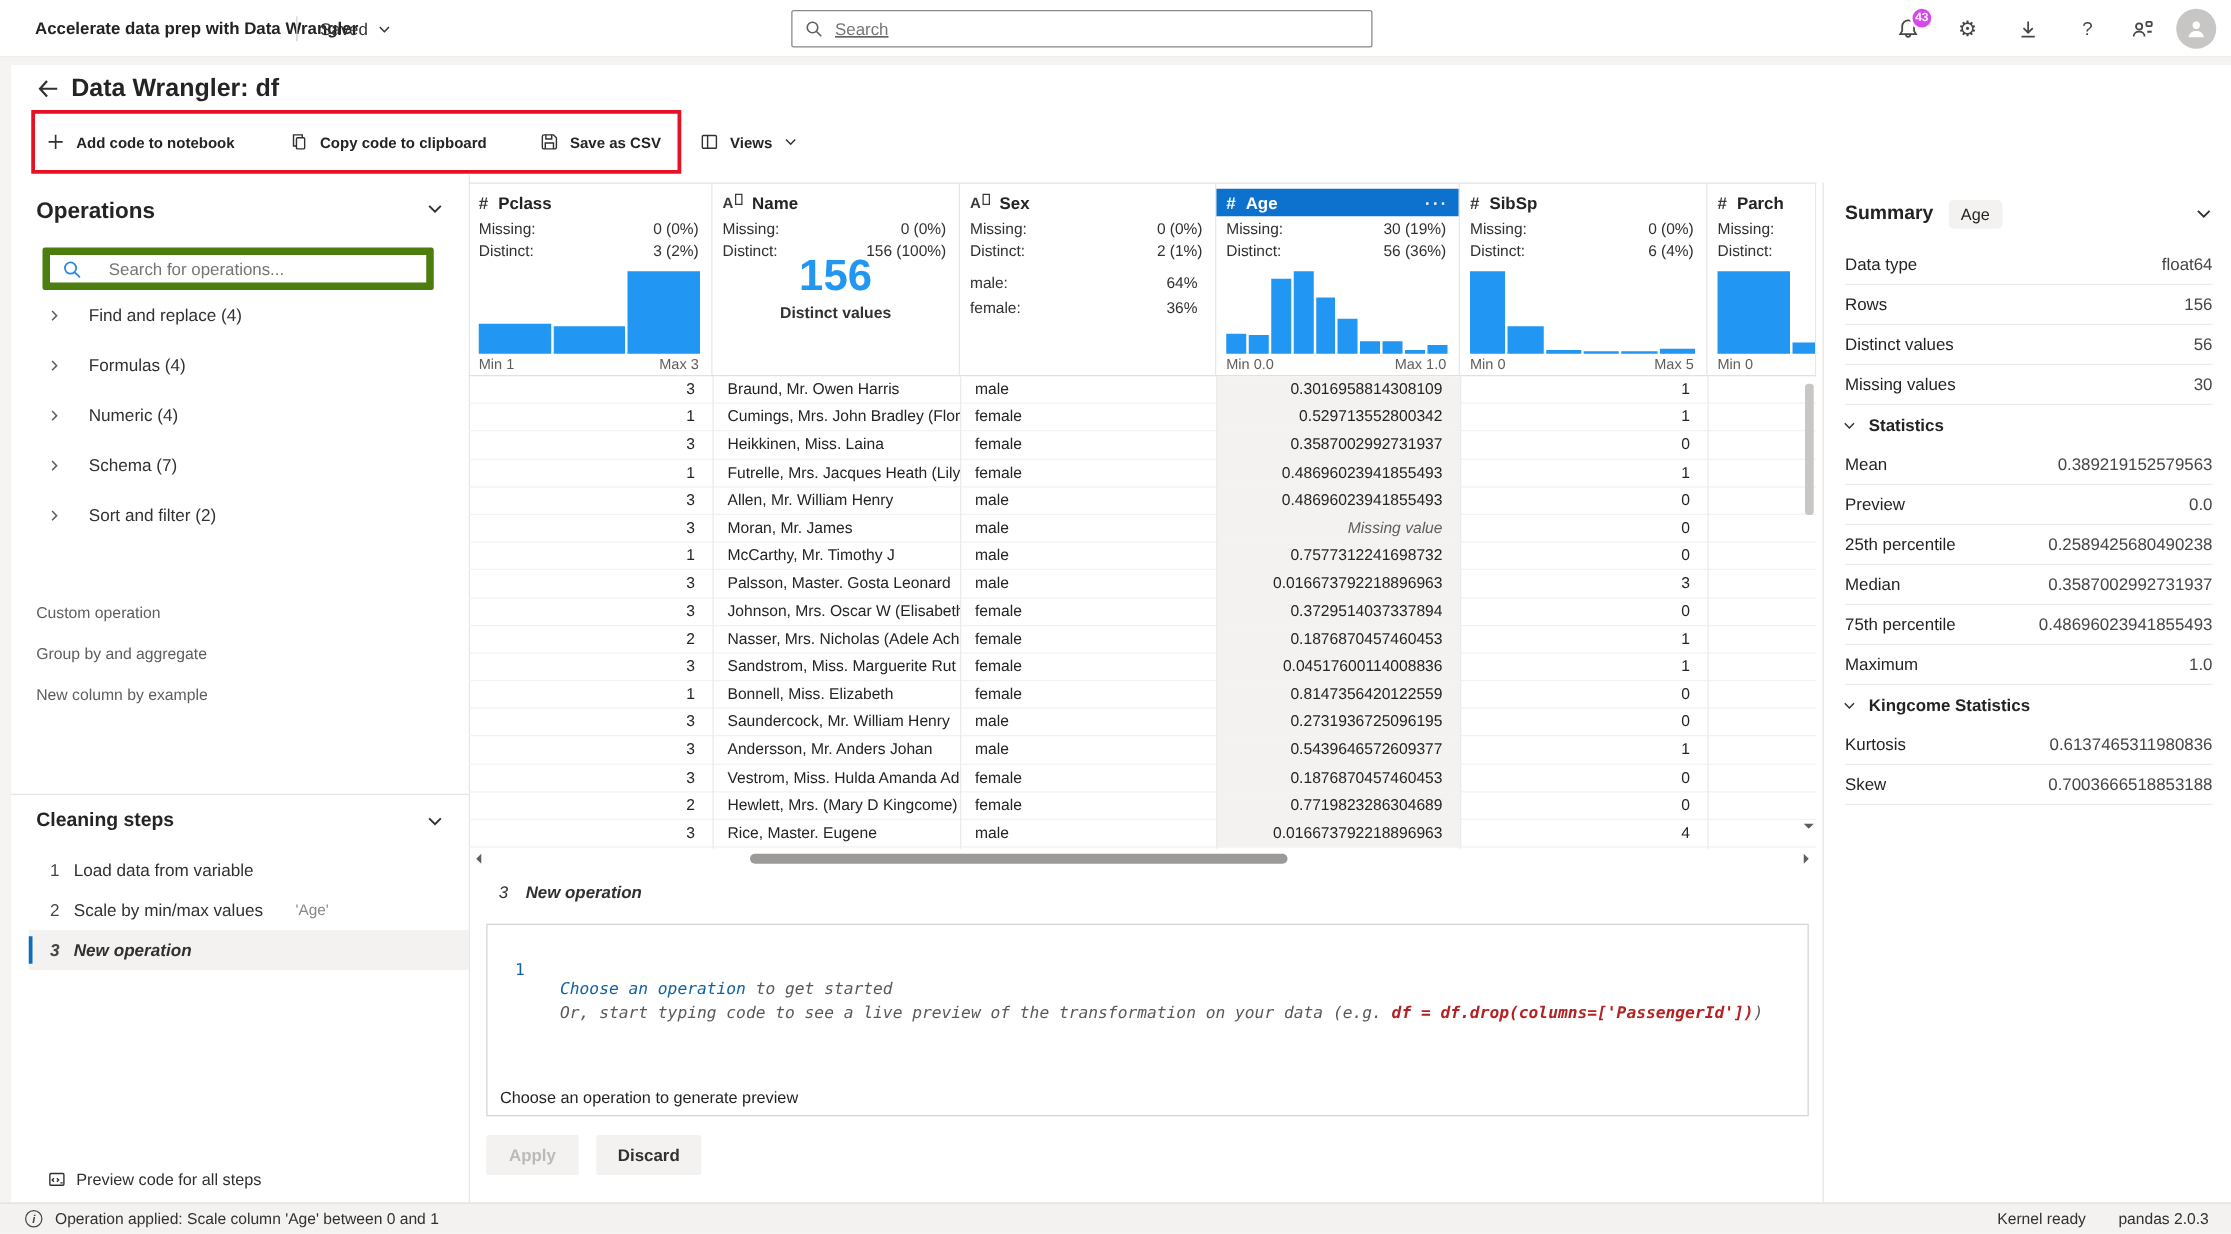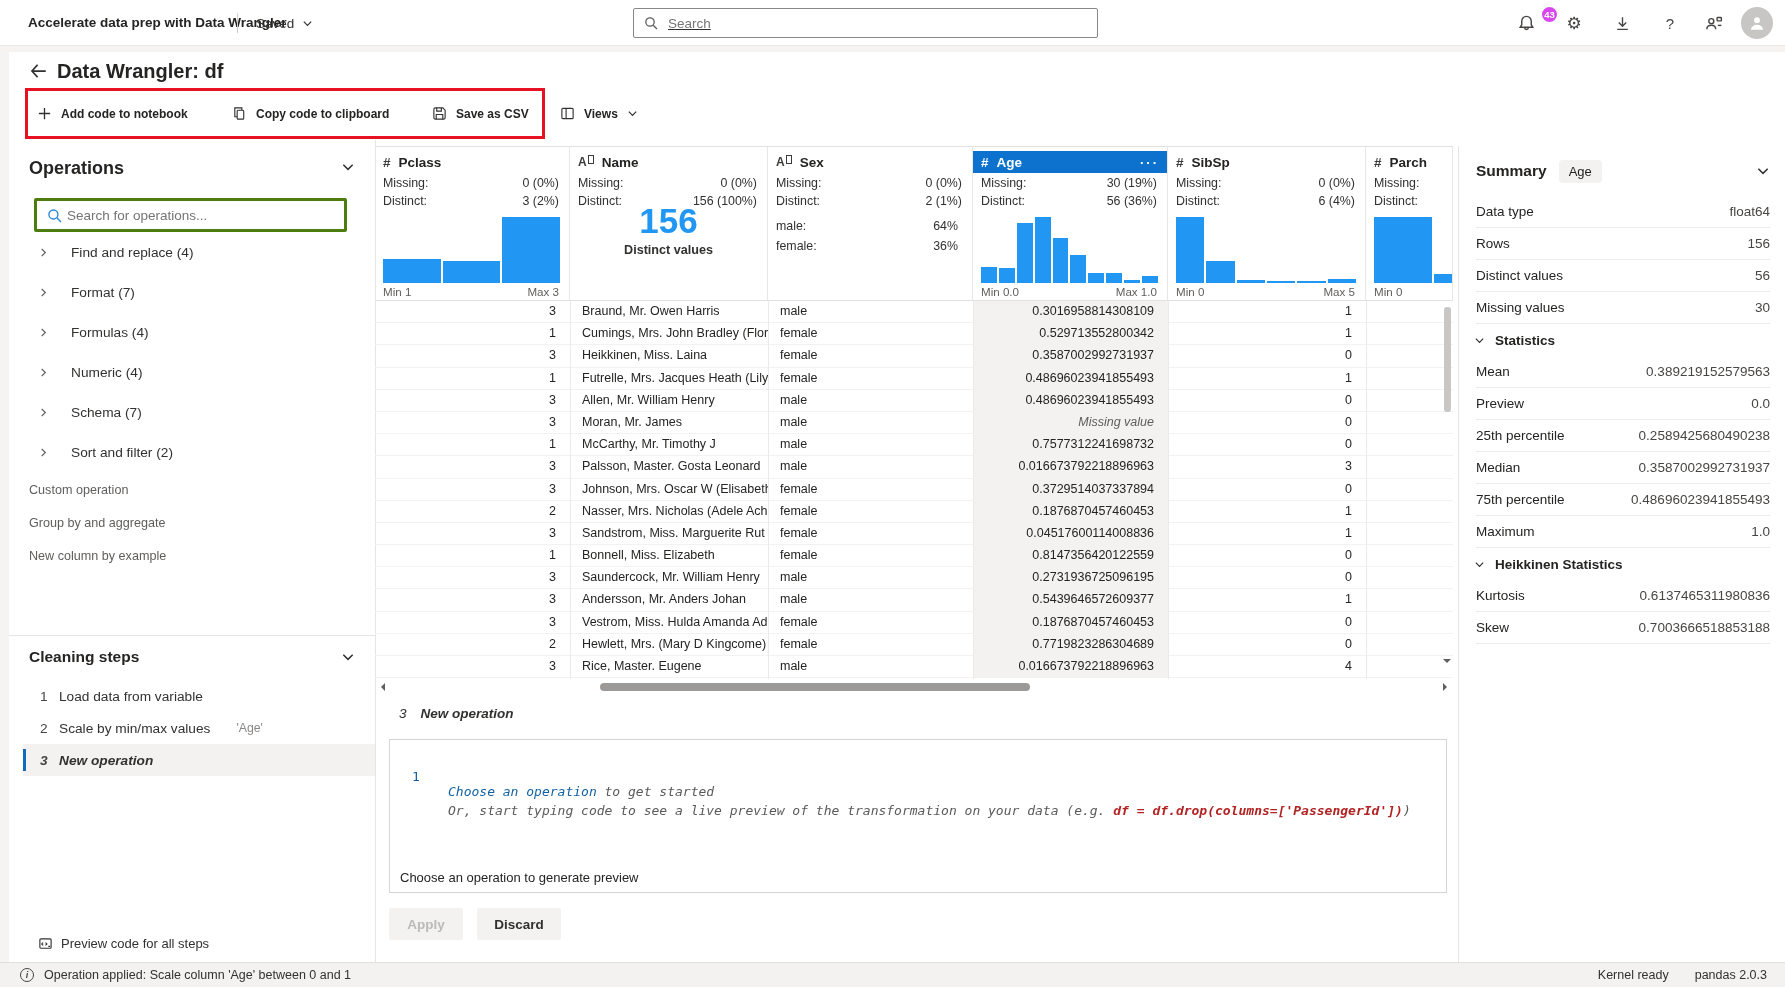--- a/index.html
+++ b/index.html
@@ -14,37 +14,37 @@
   .abs{position:absolute;}
   svg{display:block;}
   
   #topbar{left:0;top:0;width:1785px;height:46px;background:#fff;border-bottom:1px solid #ebe9e7;}
   #app-title{left:28px;top:0;height:46px;line-height:46px;font-size:13.5px;font-weight:700;}
   #saved-wrap{left:237px;top:0;height:46px;display:flex;align-items:center;gap:8px;font-size:13.5px;color:var(--ink2);}
   #saved-wrap .vdiv{width:1px;height:20px;background:#d2d0ce;margin-right:10px;}
   #global-search{left:633px;top:8px;width:465px;height:30px;border:1px solid #8a8886;border-radius:2px;background:#fff;display:flex;align-items:center;padding:0 10px;gap:8px;color:var(--gray);}
   #global-search input{border:none;outline:none;flex:1;font-size:13.5px;font-family:"Liberation Sans",sans-serif;color:var(--ink2);background:transparent;text-decoration:underline;}
   .tb-ic{top:13px;width:20px;height:20px;color:#484644;display:flex;align-items:center;justify-content:center;font-size:17px;}
-  #badge{left:1528px;top:5px;min-width:19px;height:19px;border-radius:10px;background:#d946ef;border:2px solid #fff;color:#fff;font-size:9.5px;font-weight:700;display:flex;align-items:center;justify-content:center;padding:0 2px;margin-left:12px;}
+  #badge{left:1528px;top:5px;min-width:19px;height:19px;border-radius:10px;background:#d946ef;border:2px solid #fff;color:#fff;font-size:9.5px;font-weight:700;display:flex;align-items:center;justify-content:center;padding:0 2px;}
   #avatar{left:1741px;top:7px;width:32px;height:32px;border-radius:50%;background:#c8c6c4;display:flex;align-items:center;justify-content:center;}
   
   #card{left:9px;top:52px;width:1776px;height:910px;background:#fff;}
   #back-btn{left:21px;top:55px;width:32px;height:32px;display:flex;align-items:center;justify-content:center;color:var(--ink2);}
   #page-title{left:57px;top:55px;font-size:20px;font-weight:700;line-height:32px;}
   
   #redbox{left:25px;top:88px;width:520px;height:51px;border:3px solid var(--red);}
   .tbtn{height:51px;display:flex;align-items:center;gap:9px;font-size:12px;font-weight:700;color:var(--ink);cursor:pointer;}
   .tbtn svg{color:var(--ink2);}
   #btn-add{left:37px;top:88px;} #btn-copy{left:232px;top:88px;} #btn-save{left:432px;top:88px;}
   #btn-views{left:560px;top:88px;}
   
   #ops-border{left:375px;top:140px;width:1px;height:822px;background:#e7e5e3;}
   #ops-title{left:29px;top:158px;font-size:18px;font-weight:700;}
   #ops-chev{left:341px;top:160px;color:var(--ink2);}
-  #ops-search{left:34px;top:198px;width:313px;height:34px;border:3px solid #4d7c0f;border-radius:2px;display:flex;align-items:center;padding:0 10px;gap:3px;color:#2b88d8;}
+  #ops-search{left:34px;top:198px;width:313px;height:34px;border:6px solid #4d7c0f;border-radius:2px;display:flex;align-items:center;padding:0 10px;gap:20px;color:#2b88d8;}
   #ops-search input{border:none;outline:none;flex:1;font-size:13.5px;font-family:"Liberation Sans",sans-serif;color:var(--gray);background:transparent;}
   #ops-cats{left:18px;top:232px;width:340px;}
   .op-cat{height:40px;display:flex;align-items:center;gap:22px;padding-left:20px;font-size:13.7px;color:var(--ink2);cursor:pointer;}
   .op-cat svg{color:var(--gray);}
   #ops-items{left:29px;top:473px;width:330px;}
   .op-item{height:33px;display:flex;align-items:center;font-size:12.6px;color:var(--gray);cursor:pointer;}
   #ops-div{left:9px;top:635px;width:366px;height:1px;background:#e7e5e3;}
   #steps-title{left:29px;top:648px;font-size:15.5px;font-weight:700;}
   #steps-chev{left:341px;top:650px;color:var(--ink2);}
   #steps-list{left:23px;top:680px;width:352px;}
@@ -225,26 +225,20 @@
     <div class="op-cat">
       <svg width="11" height="11" viewBox="0 0 12 12">
         <path d="M4 2l4 4-4 4" fill="none" stroke="currentColor" stroke-width="1.3"></path>
       </svg>
       <span>Find and replace (4)</span>
     </div>
     <div class="op-cat">
       <svg width="11" height="11" viewBox="0 0 12 12">
         <path d="M4 2l4 4-4 4" fill="none" stroke="currentColor" stroke-width="1.3"></path>
       </svg>
-      <span>Format (7)</span>
-    </div>
-    <div class="op-cat">
-      <svg width="11" height="11" viewBox="0 0 12 12">
-        <path d="M4 2l4 4-4 4" fill="none" stroke="currentColor" stroke-width="1.3"></path>
-      </svg>
       <span>Formulas (4)</span>
     </div>
     <div class="op-cat">
       <svg width="11" height="11" viewBox="0 0 12 12">
         <path d="M4 2l4 4-4 4" fill="none" stroke="currentColor" stroke-width="1.3"></path>
       </svg>
       <span>Numeric (4)</span>
     </div>
     <div class="op-cat">
       <svg width="11" height="11" viewBox="0 0 12 12">
@@ -663,21 +657,21 @@
       <span class="sv">0.48696023941855493</span>
     </div>
     <div class="sum-row">
       <span class="sl">Maximum</span>
       <span class="sv">1.0</span>
     </div>
     <div class="sum-sec">
       <svg width="11" height="11" viewBox="0 0 12 12">
         <path d="M2 4l4 4 4-4" fill="none" stroke="currentColor" stroke-width="1.3"></path>
       </svg>
-      <span>Heikkinen Statistics</span>
+      <span>Kingcome Statistics</span>
     </div>
     <div class="sum-row">
       <span class="sl">Kurtosis</span>
       <span class="sv">0.6137465311980836</span>
     </div>
     <div class="sum-row">
       <span class="sl">Skew</span>
       <span class="sv">0.7003666518853188</span>
     </div>
   </div>

